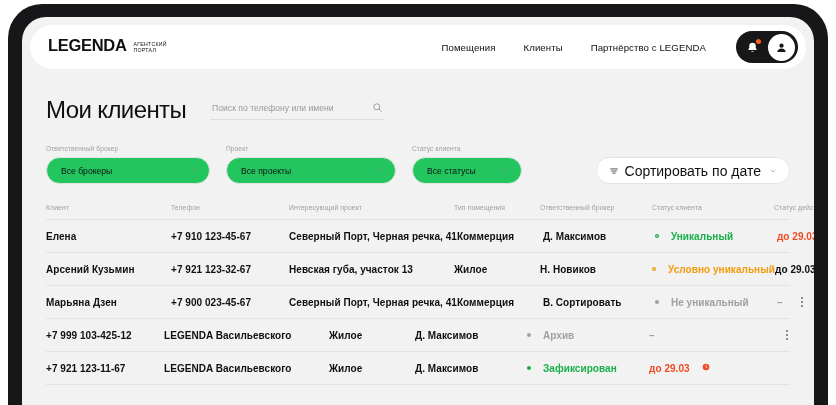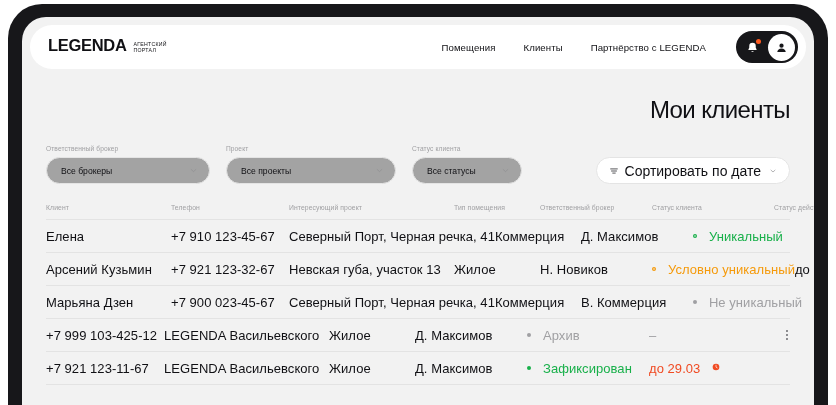--- a/index.html
+++ b/index.html
@@ -111,21 +111,20 @@
   
   #page {
     padding: 20px 24px 0 24px;
   }
 
   #title-row {
     display: flex;
     align-items: flex-end;
     gap: 24px;
     padding-top: 8px;
-    flex-direction: column;
   }
   #page-title {
     font-size: 24px;
     font-weight: 500;
     letter-spacing: -0.6px;
     color: #101014;
     line-height: 26px;
   }
   #search-wrap {
     flex: 0 0 175px;
@@ -154,21 +153,21 @@
   }
   .filter-group { margin-right: 16px; }
   .filter-label {
     font-size: 6.6px;
     color: #a0a0a3;
     margin-bottom: 5px;
     letter-spacing: 0.1px;
   }
   .select-pill {
     height: 27px;
-    background: #a3a3a3;
+    background: #22c55e;
     border: 1px solid #e4e4e4;
     border-radius: 14px;
     display: flex;
     align-items: center;
     justify-content: space-between;
     padding: 0 11px 0 14px;
     cursor: pointer;
   }
   .select-value {
     font-size: 8.6px;
@@ -216,25 +215,26 @@
   .c-menu     { flex: 0 0 22px; display: flex; justify-content: flex-end; }
 
   #table-head .th {
     font-size: 6.8px;
     color: #a0a0a3;
     letter-spacing: 0.1px;
     white-space: nowrap;
   }
 
   .tbody-row .td {
-    font-size: 13px;
+    font-size: 10px;
     color: #101014;
     letter-spacing: 0.05px;
     line-height: 11px;
     white-space: nowrap;
+    font-weight: bold;
   }
   .tbody-row .c-client.td { white-space: normal; padding-right: 6px; }
 
   .status-cell { display: flex; align-items: center; gap: 12px; }
   .dot { width: 4px; height: 4px; border-radius: 50%; flex: 0 0 auto; }
   .dot.ring { width: 4px; height: 4px; border-radius: 50%; background: transparent; box-shadow: 0 0 0 1.2px currentColor inset; }
 
   .valid-cell { display: flex; align-items: flex-start; gap: 12px; }
 
   .kebab { cursor: pointer; padding: 4px 2px; display: flex; flex-direction: column; gap: 2px; align-items: center; }
@@ -275,20 +275,27 @@
           </svg>
         </div>
       </div>
     </div>
 
     <div id="page">
 
       <div id="title-row">
         <h1 id="page-title">Мои клиенты</h1>
 
+        <div id="search-wrap">
+          <input id="search-input" type="text" placeholder="Поиск по телефону или имени" style="">
+          <svg width="11" height="11" viewBox="0 0 24 24" fill="none">
+            <circle cx="10.5" cy="10.5" r="6.6" stroke="#8d8d90" stroke-width="1.7"></circle>
+            <line x1="15.4" y1="15.4" x2="20.4" y2="20.4" stroke="#8d8d90" stroke-width="1.7" stroke-linecap="round"></line>
+          </svg>
+        </div>
       </div>
 
       <div id="filters-row">
 
         <div class="filter-group" id="filter-broker">
           <div class="filter-label">Ответственный брокер</div>
           <div class="select-pill">
             <span class="select-value">Все брокеры</span>
             <svg class="chev" width="9" height="9" viewBox="0 0 24 24" fill="none">
               <path d="M6 9.5 12 15l6-5.5" stroke="#8d8d90" stroke-width="1.8" stroke-linecap="round" stroke-linejoin="round"></path>
@@ -382,21 +389,21 @@
                   <span style="color:#101014">до 29.03</span>
                 </span>
               </div>
               <div class="c-menu"></div>
             </div>
             <div class="trow tbody-row">
               <div class="td c-client">Марьяна Дзен</div>
               <div class="td c-phone">+7 900 023-45-67</div>
               <div class="td c-project">Северный Порт, Черная речка, 41</div>
               <div class="td c-type">Коммерция</div>
-              <div class="td c-broker">В. Коммерция</div>
+              <div class="td c-broker">В. Сортировать</div>
               <div class="td c-status">
                 <span class="status-cell">
                   <span class="dot" style="background:#a0a0a3"></span>
                   <span style="color:#a0a0a3">Не уникальный</span>
                 </span>
               </div>
               <div class="td c-valid">
                 <span class="valid-cell">
                   <span style="color:#a0a0a3">–</span>
                 </span>

